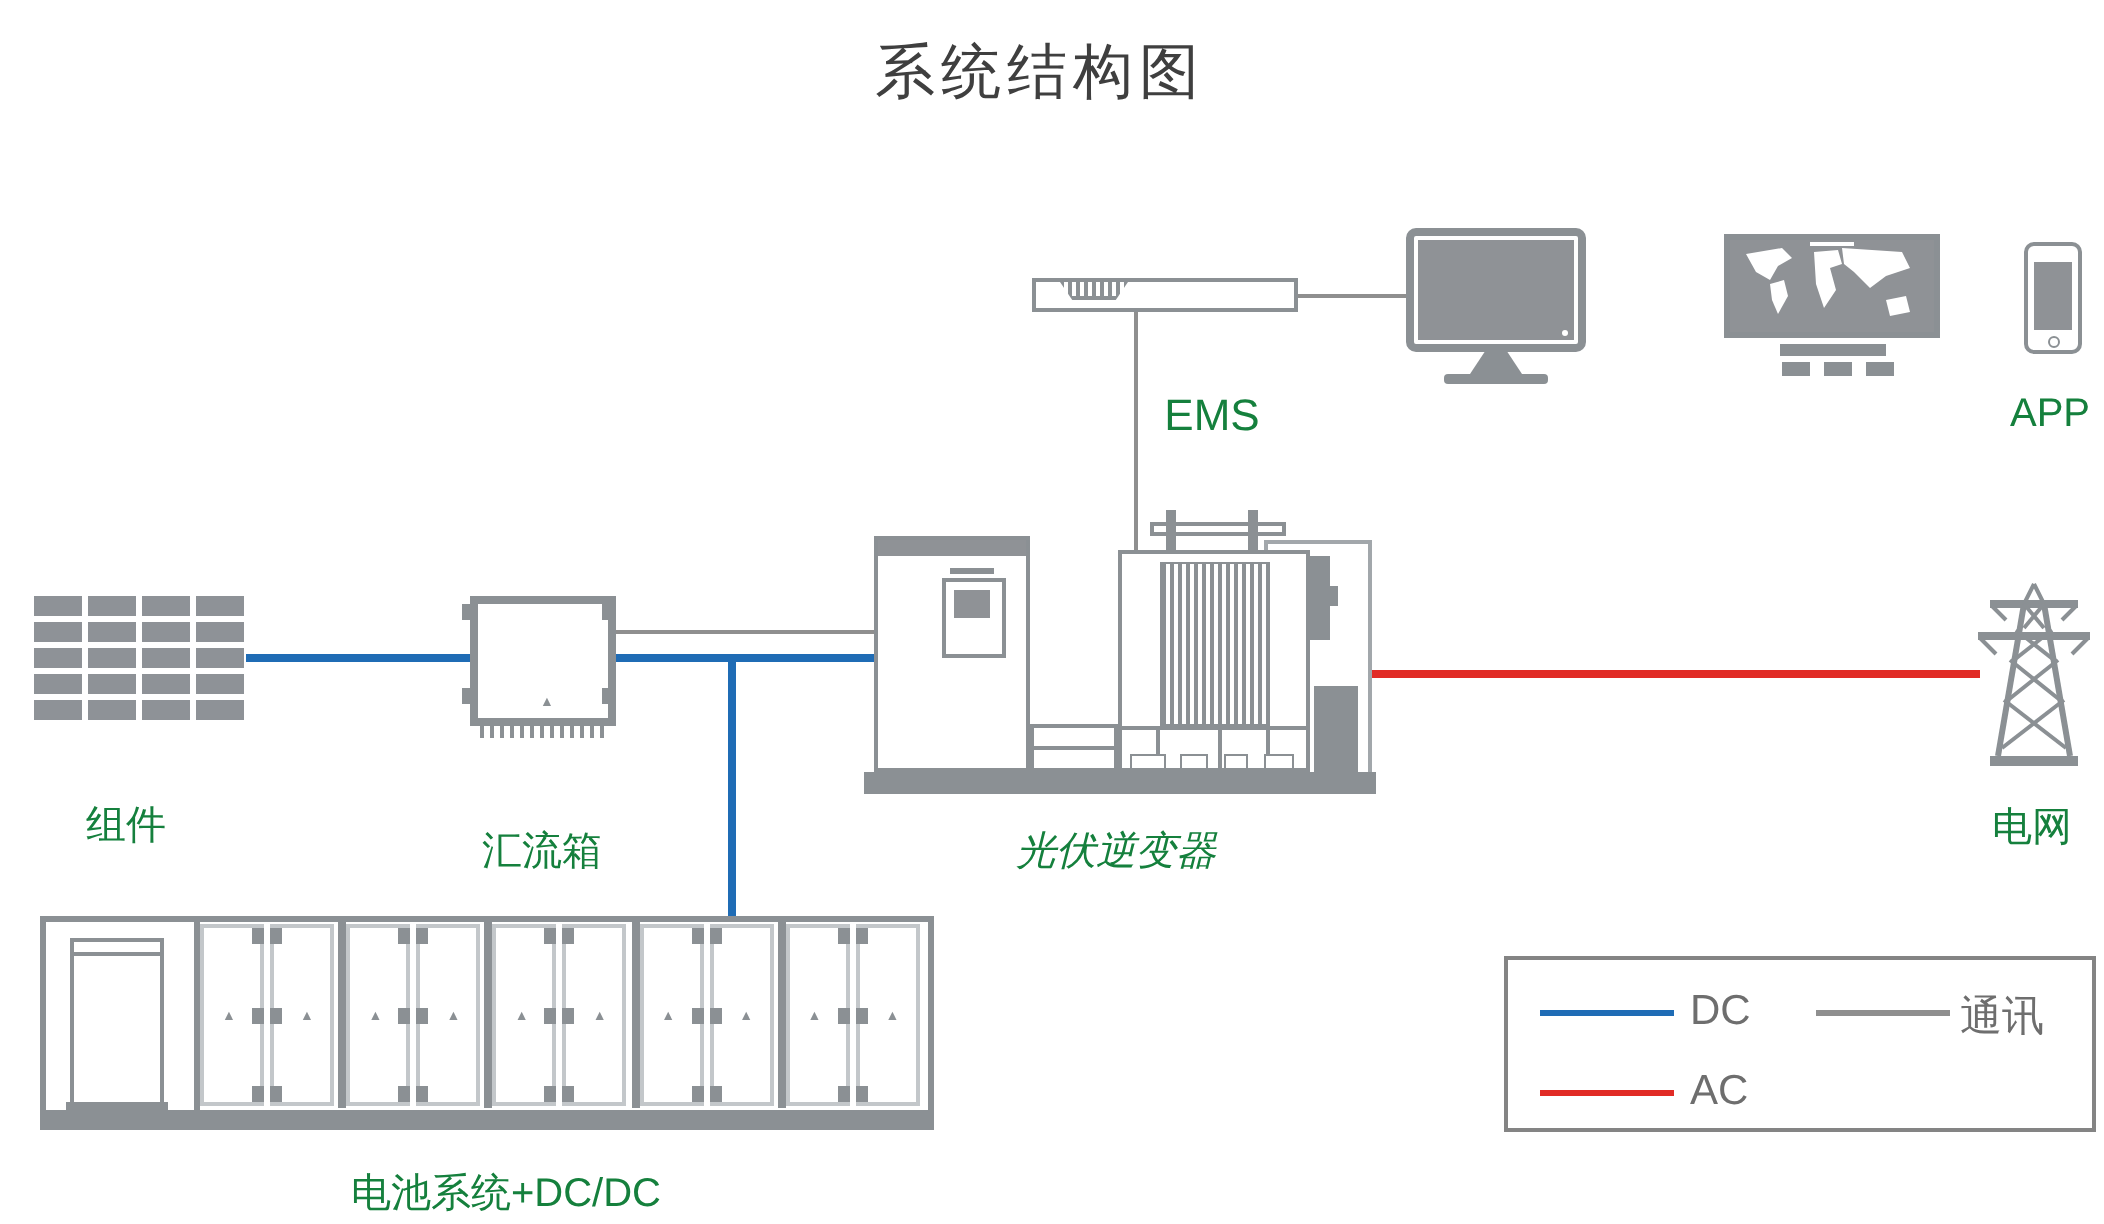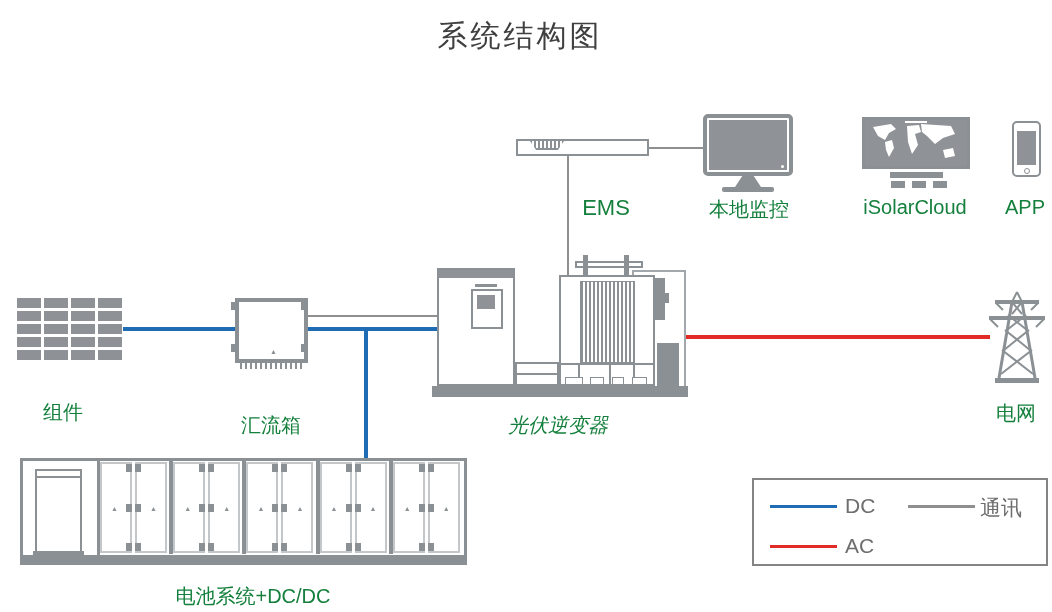--- a/index.html
+++ b/index.html
@@ -149,39 +149,37 @@
   </div>
   <div class="label" style="left:566px;top:195px;width:80px;font-size:22px;">EMS</div>
 
   <div class="monitor">
     <div class="monitor-screen">
         <div class="monitor-dot"></div>
       </div>
   </div>
   <div class="monitor-neck"></div>
   <div class="monitor-base"></div>
-  <div class="label" style="left:699px;top:196px;width:100px;">本地监控</div>
 
   <div class="cloud-screen">
     <div class="cloud-slit"></div>
     <svg width="102" height="46" viewBox="0 0 102 46" style="position:absolute;inset:0;">
       <g fill="#ffffff">
         <path d="M8,7 L26,4 L31,9 L24,13 L20,20 L13,16 Z"></path>
         <path d="M20,22 L27,20 L29,28 L24,37 L21,30 Z"></path>
         <path d="M42,6 L54,5 L56,12 L50,14 L53,25 L47,34 L43,22 Z"></path>
         <path d="M56,4 L86,6 L90,14 L78,18 L70,24 L62,16 L57,12 Z"></path>
         <path d="M78,30 L88,28 L90,36 L80,38 Z"></path>
       </g>
     </svg>
   </div>
   <div class="cloud-bar"></div>
   <div class="cloud-key" style="left:891px;"></div>
   <div class="cloud-key" style="left:912px;"></div>
   <div class="cloud-key" style="left:933px;"></div>
-  <div class="label" style="left:850px;top:196px;width:130px;">iSolarCloud</div>
 
   <div class="phone">
     <div class="phone-screen"></div>
     <div class="phone-btn"></div>
   </div>
   <div class="label" style="left:995px;top:196px;width:60px;">APP</div>
 
   <div>
     <div class="backpanel"></div>
     <div class="platform"></div>

